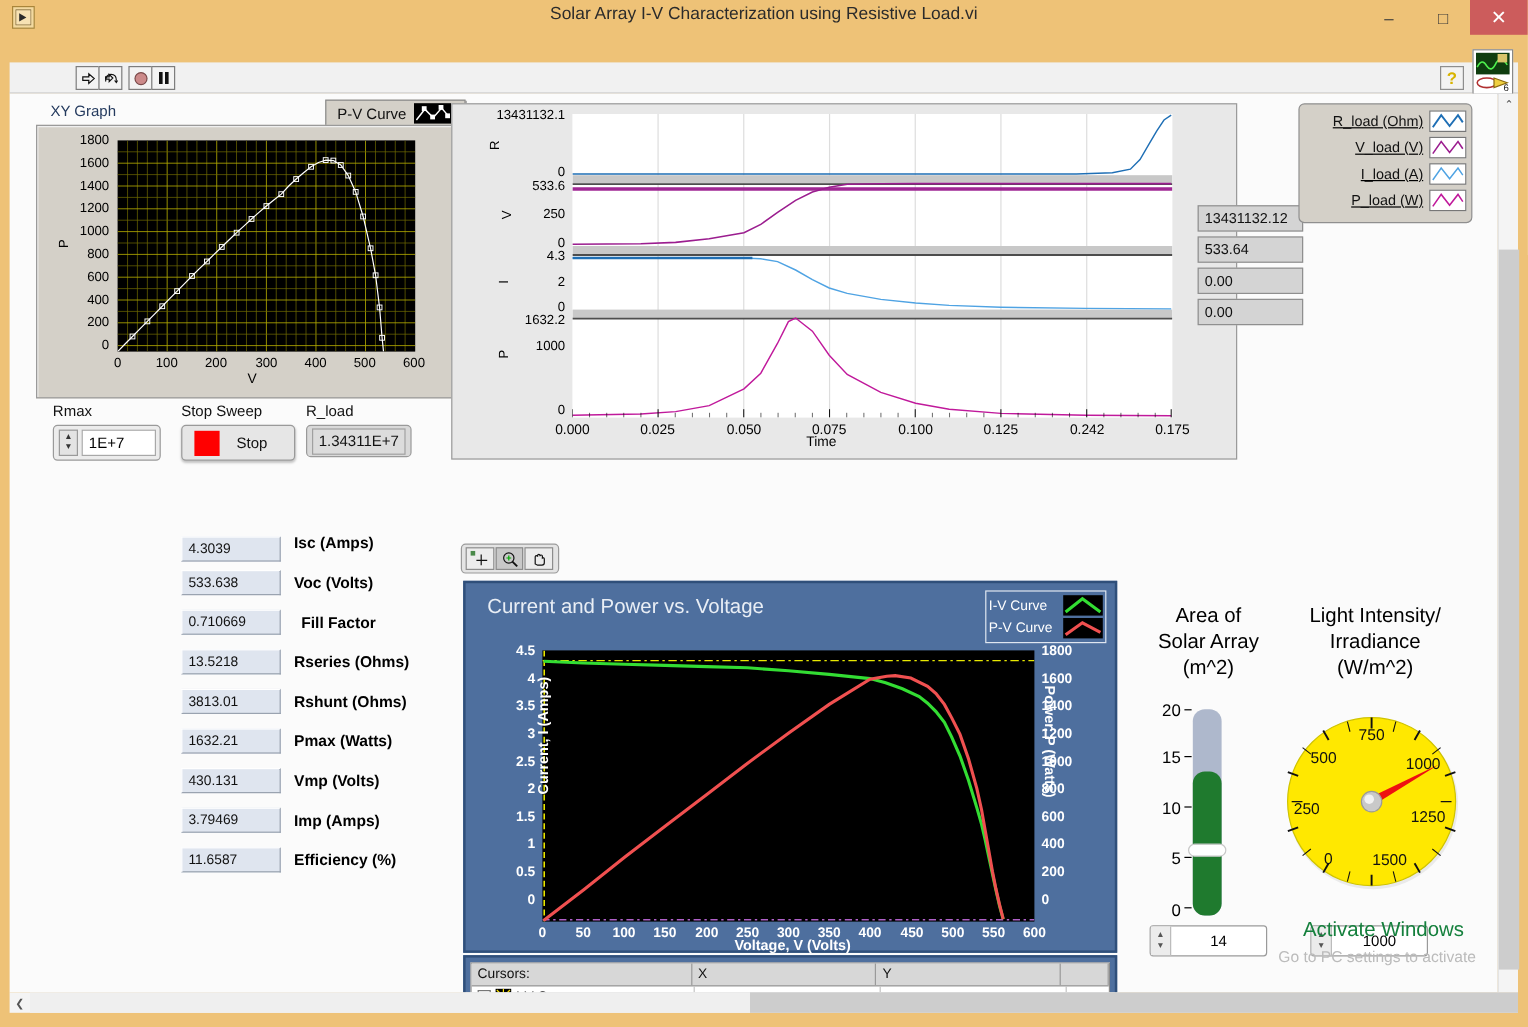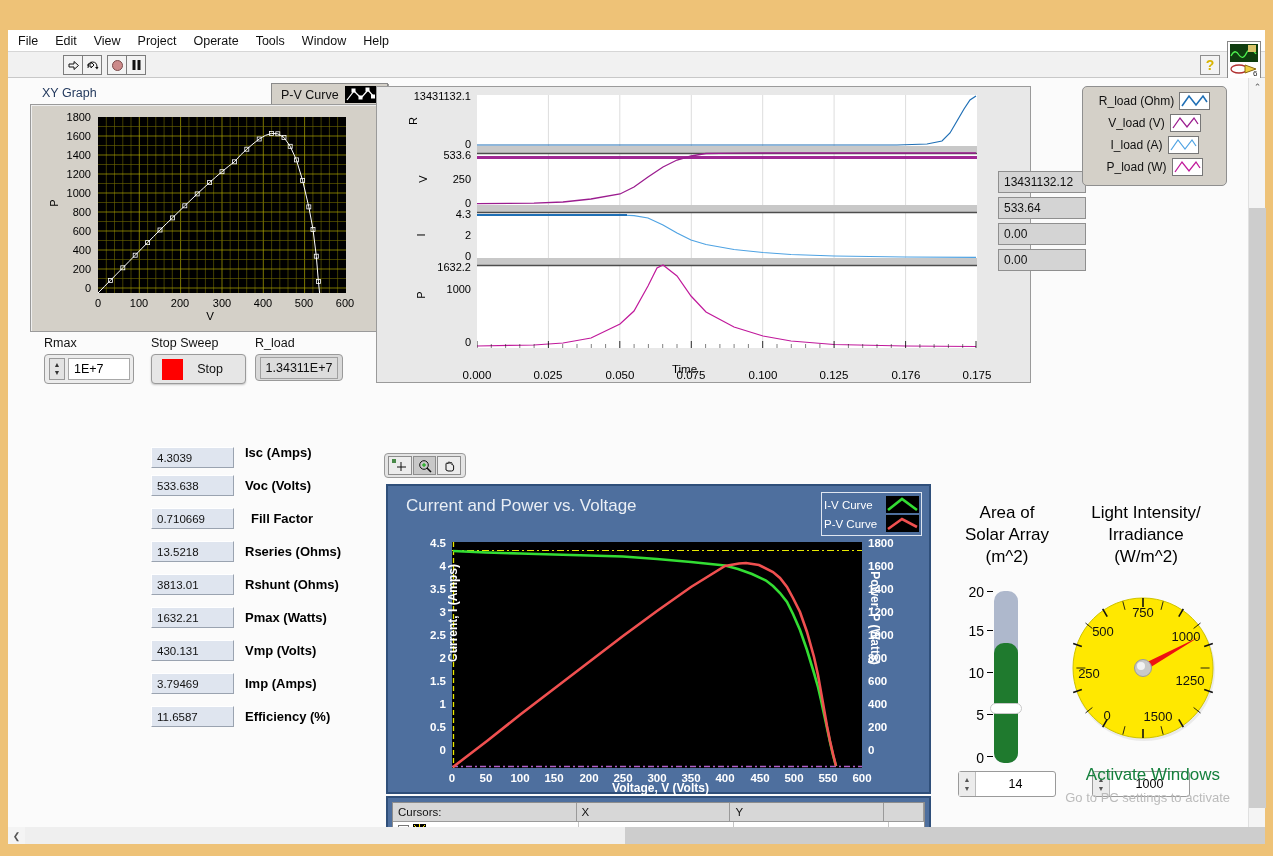--- a/index.html
+++ b/index.html
@@ -115,33 +115,33 @@
   }
   .ind-lab{position:absolute;left:94px;font-size:13px;font-weight:bold;color:#000;white-space:nowrap;}
   
   .tc-wrap{
     position:absolute;left:368px;top:8px;width:655px;height:297px;
     background:#e8e8e8;border:1px solid #9a9a9a;box-sizing:border-box;
   }
   .tc-plot{position:absolute;left:100px;top:8px;width:500px;height:253px;background:#fff;}
   .tc-ytick{position:absolute;font-size:11px;color:#000;text-align:right;white-space:nowrap;}
   .tc-ylet{position:absolute;font-size:11px;color:#000;transform:rotate(-90deg);}
-  .tc-xtick{position:absolute;font-size:11.5px;color:#000;text-align:center;margin-top:16px;}
+  .tc-xtick{position:absolute;font-size:11.5px;color:#000;text-align:center;}
   .tc-xlab{position:absolute;top:276px;left:0;width:615px;text-align:center;font-size:11.5px;color:#000;}
   .dig{
     position:absolute;width:88px;height:22px;background:#d4d4d4;
     border:1px solid #8f8f8f;box-sizing:border-box;display:flex;align-items:center;
     padding-left:5px;font-size:12px;color:#111;
   }
   .legbox{
     position:absolute;left:1082px;top:86px;width:145px;height:100px;
     background:#d4d0c8;border:1px solid #8f8f8f;border-radius:5px;box-sizing:border-box;
     padding:3px 4px;
   }
-  .legrow{display:flex;align-items:center;justify-content:center;height:22px;}
+  .legrow{display:flex;align-items:center;justify-content:flex-end;height:22px;text-decoration:underline;}
   .legrow span{font-size:12px;color:#111;margin-right:5px;}
   .legico{width:31px;height:18px;background:#fff;border:1px solid #777;box-sizing:border-box;position:relative;}
   .gpal{
     position:absolute;left:376px;top:375px;width:82px;height:25px;background:#e4e4e4;
     border:1px solid #9a9a9a;border-radius:4px;box-sizing:border-box;display:flex;align-items:center;padding:0 3px;
   }
   .gpal-b{width:24px;height:19px;border:1px solid #8d8d8d;background:#ececec;box-sizing:border-box;
     display:flex;align-items:center;justify-content:center;margin-right:1px;font-size:10px;}
   .gpal-b.on{background:#c8c8c8;}
   
@@ -200,31 +200,33 @@
   .hsb{position:absolute;left:8px;bottom:12px;width:1257px;height:17px;background:#f4f4f4;box-sizing:border-box;}
   .hsb-l{position:absolute;left:0;top:0;width:17px;height:17px;display:flex;align-items:center;justify-content:center;font-size:9px;color:#555;}
   .hsb-th{position:absolute;left:17px;top:0;width:600px;height:17px;background:#efefef;}
   .hsb-th2{position:absolute;left:617px;top:0;width:640px;height:17px;background:#cdcdcd;}
 </style>
 </head>
 <body>
 
 <div class="win">
 
-
-  <div class="menubar">
-    <span>File</span>
-    <span>Edit</span>
-    <span>View</span>
-    <span>Project</span>
-    <span>Operate</span>
-    <span>Tools</span>
-    <span>Window</span>
-    <span>Help</span>
+  <div class="titlebar">
+    <div class="title-icon">
+      <svg width="13" height="13" viewBox="0 0 13 13">
+          <rect x="0" y="0" width="13" height="13" fill="#f7e2b4" stroke="#6b5425"></rect>
+          <path d="M3 3 L9 6.5 L3 10 Z" fill="#2b2b2b"></path>
+        </svg>
+    </div>
+    <div class="title-text">Solar Array I-V Characterization using Resistive Load.vi</div>
+    <div class="wbtn min">–</div>
+    <div class="wbtn max">□</div>
+    <div class="wbtn close">✕</div>
   </div>
+
 
   <div class="toolbar">
     <div class="tb-group">
       <div class="tb-btn">
         <svg width="13" height="13" viewBox="0 0 13 13">
             <path d="M2 5 H7 V2.5 L11.5 6.5 L7 10.5 V8 H2 Z" fill="none" stroke="#111"></path>
           </svg>
       </div>
       <div class="tb-btn">
         <svg width="13" height="13" viewBox="0 0 13 13">
@@ -517,21 +519,21 @@
       <div class="tc-ytick" style="left:0;top:196px;width:94px;">1000</div>
       <div class="tc-ytick" style="left:0;top:249px;width:94px;">0</div>
       <div class="tc-ylet" style="left:40px;top:202px;">P</div>
 
       <div class="tc-xtick" style="left:75px;top:266px;width:50px;">0.000</div>
       <div class="tc-xtick" style="left:146px;top:266px;width:50px;">0.025</div>
       <div class="tc-xtick" style="left:218px;top:266px;width:50px;">0.050</div>
       <div class="tc-xtick" style="left:289px;top:266px;width:50px;">0.075</div>
       <div class="tc-xtick" style="left:361px;top:266px;width:50px;">0.100</div>
       <div class="tc-xtick" style="left:432px;top:266px;width:50px;">0.125</div>
-      <div class="tc-xtick" style="left:504px;top:266px;width:50px;">0.176</div>
+      <div class="tc-xtick" style="left:504px;top:266px;width:50px;">0.242</div>
       <div class="tc-xtick" style="left:575px;top:266px;width:50px;">0.175</div>
       <div class="tc-xlab">Time</div>
     </div>
 
     <div class="dig" style="left:990px;top:93px;">13431132.12</div>
     <div class="dig" style="left:990px;top:119px;">533.64</div>
     <div class="dig" style="left:990px;top:145px;">0.00</div>
     <div class="dig" style="left:990px;top:171px;">0.00</div>
 
     <div class="legbox" style="left:1074px;top:8px;">

